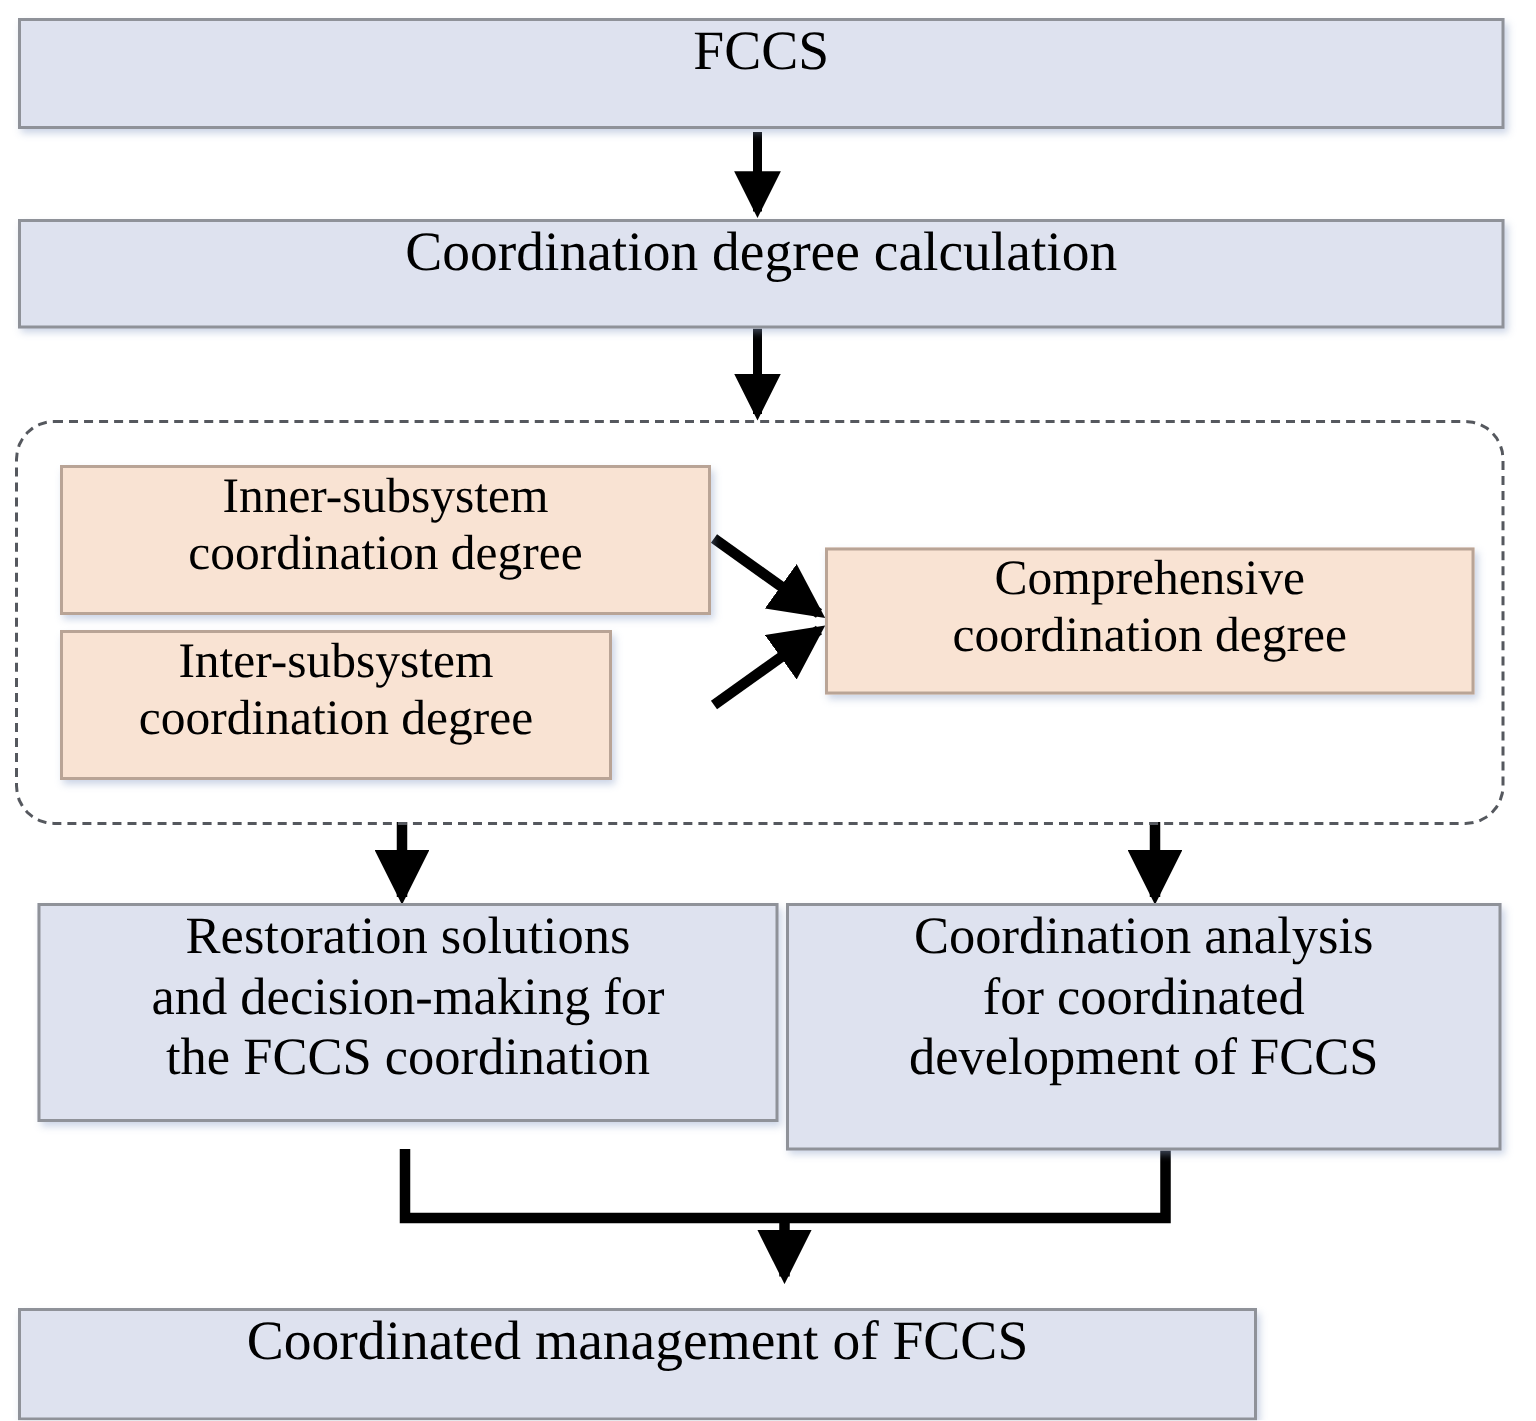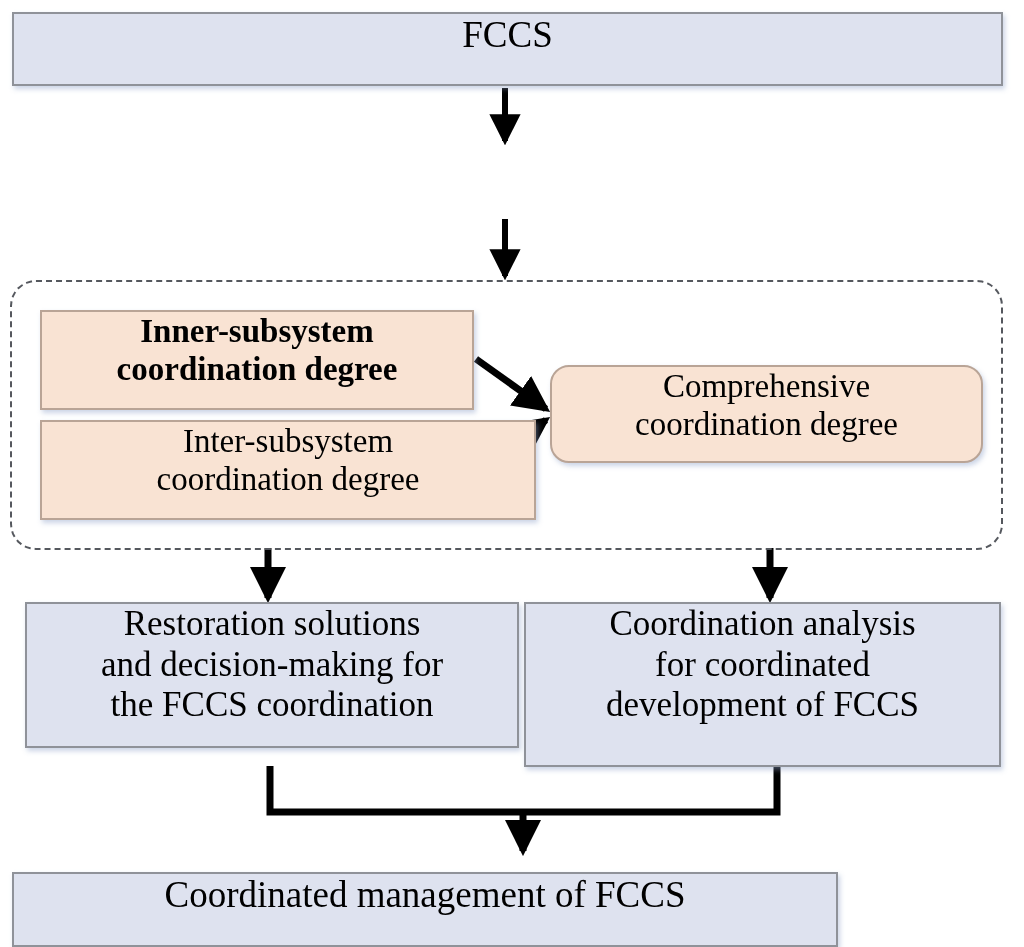--- a/index.html
+++ b/index.html
@@ -107,34 +107,37 @@
     <g>
       <path d="M 270 766 L 270 812 L 777 812 L 777 766" stroke="#000000" stroke-width="7" fill="none"></path>
       <line x1="523" y1="812" x2="523" y2="851" stroke="#000000" stroke-width="7" marker-end="url(#ah)"></line>
     </g>
   </svg>
 
   <div class="node blue fs-big" style="left:12px; top:12px; width:991px; height:74px;">
     <span class="lbl">FCCS</span>
   </div>
 
+  <div class="node blue fs-big" style="left:12px; top:146px; width:991px; height:73px;">
+    <span class="lbl">Coordination degree calculation</span>
+  </div>
 
   <div class="dashed-group" style="left:10px; top:280px; width:993px; height:270px;"></div>
 
-  <div class="node peach fs-small" style="left:40px; top:310px; width:434px; height:100px;font-weight:bold;">
+  <div class="node peach fs-small" style="left:40px; top:310px; width:434px; height:100px;">
     <span class="lbl">Inner-subsystem
 coordination degree</span>
   </div>
 
-  <div class="node peach fs-small" style="left:40px; top:420px; width:496px; height:100px;">
+  <div class="node peach fs-small" style="left:40px; top:420px; width:368px; height:100px;">
     <span class="lbl">Inter-subsystem
 coordination degree</span>
   </div>
 
-  <div class="node peach fs-small" style="left:550px; top:365px; width:433px; height:98px;border-radius:19px;">
+  <div class="node peach fs-small" style="left:550px; top:365px; width:433px; height:98px;">
     <span class="lbl">Comprehensive
 coordination degree</span>
   </div>
 
   <div class="node blue fs-mid" style="left:25px; top:602px; width:494px; height:146px;">
     <span class="lbl">Restoration solutions
 and decision-making for
 the FCCS coordination</span>
   </div>
 

